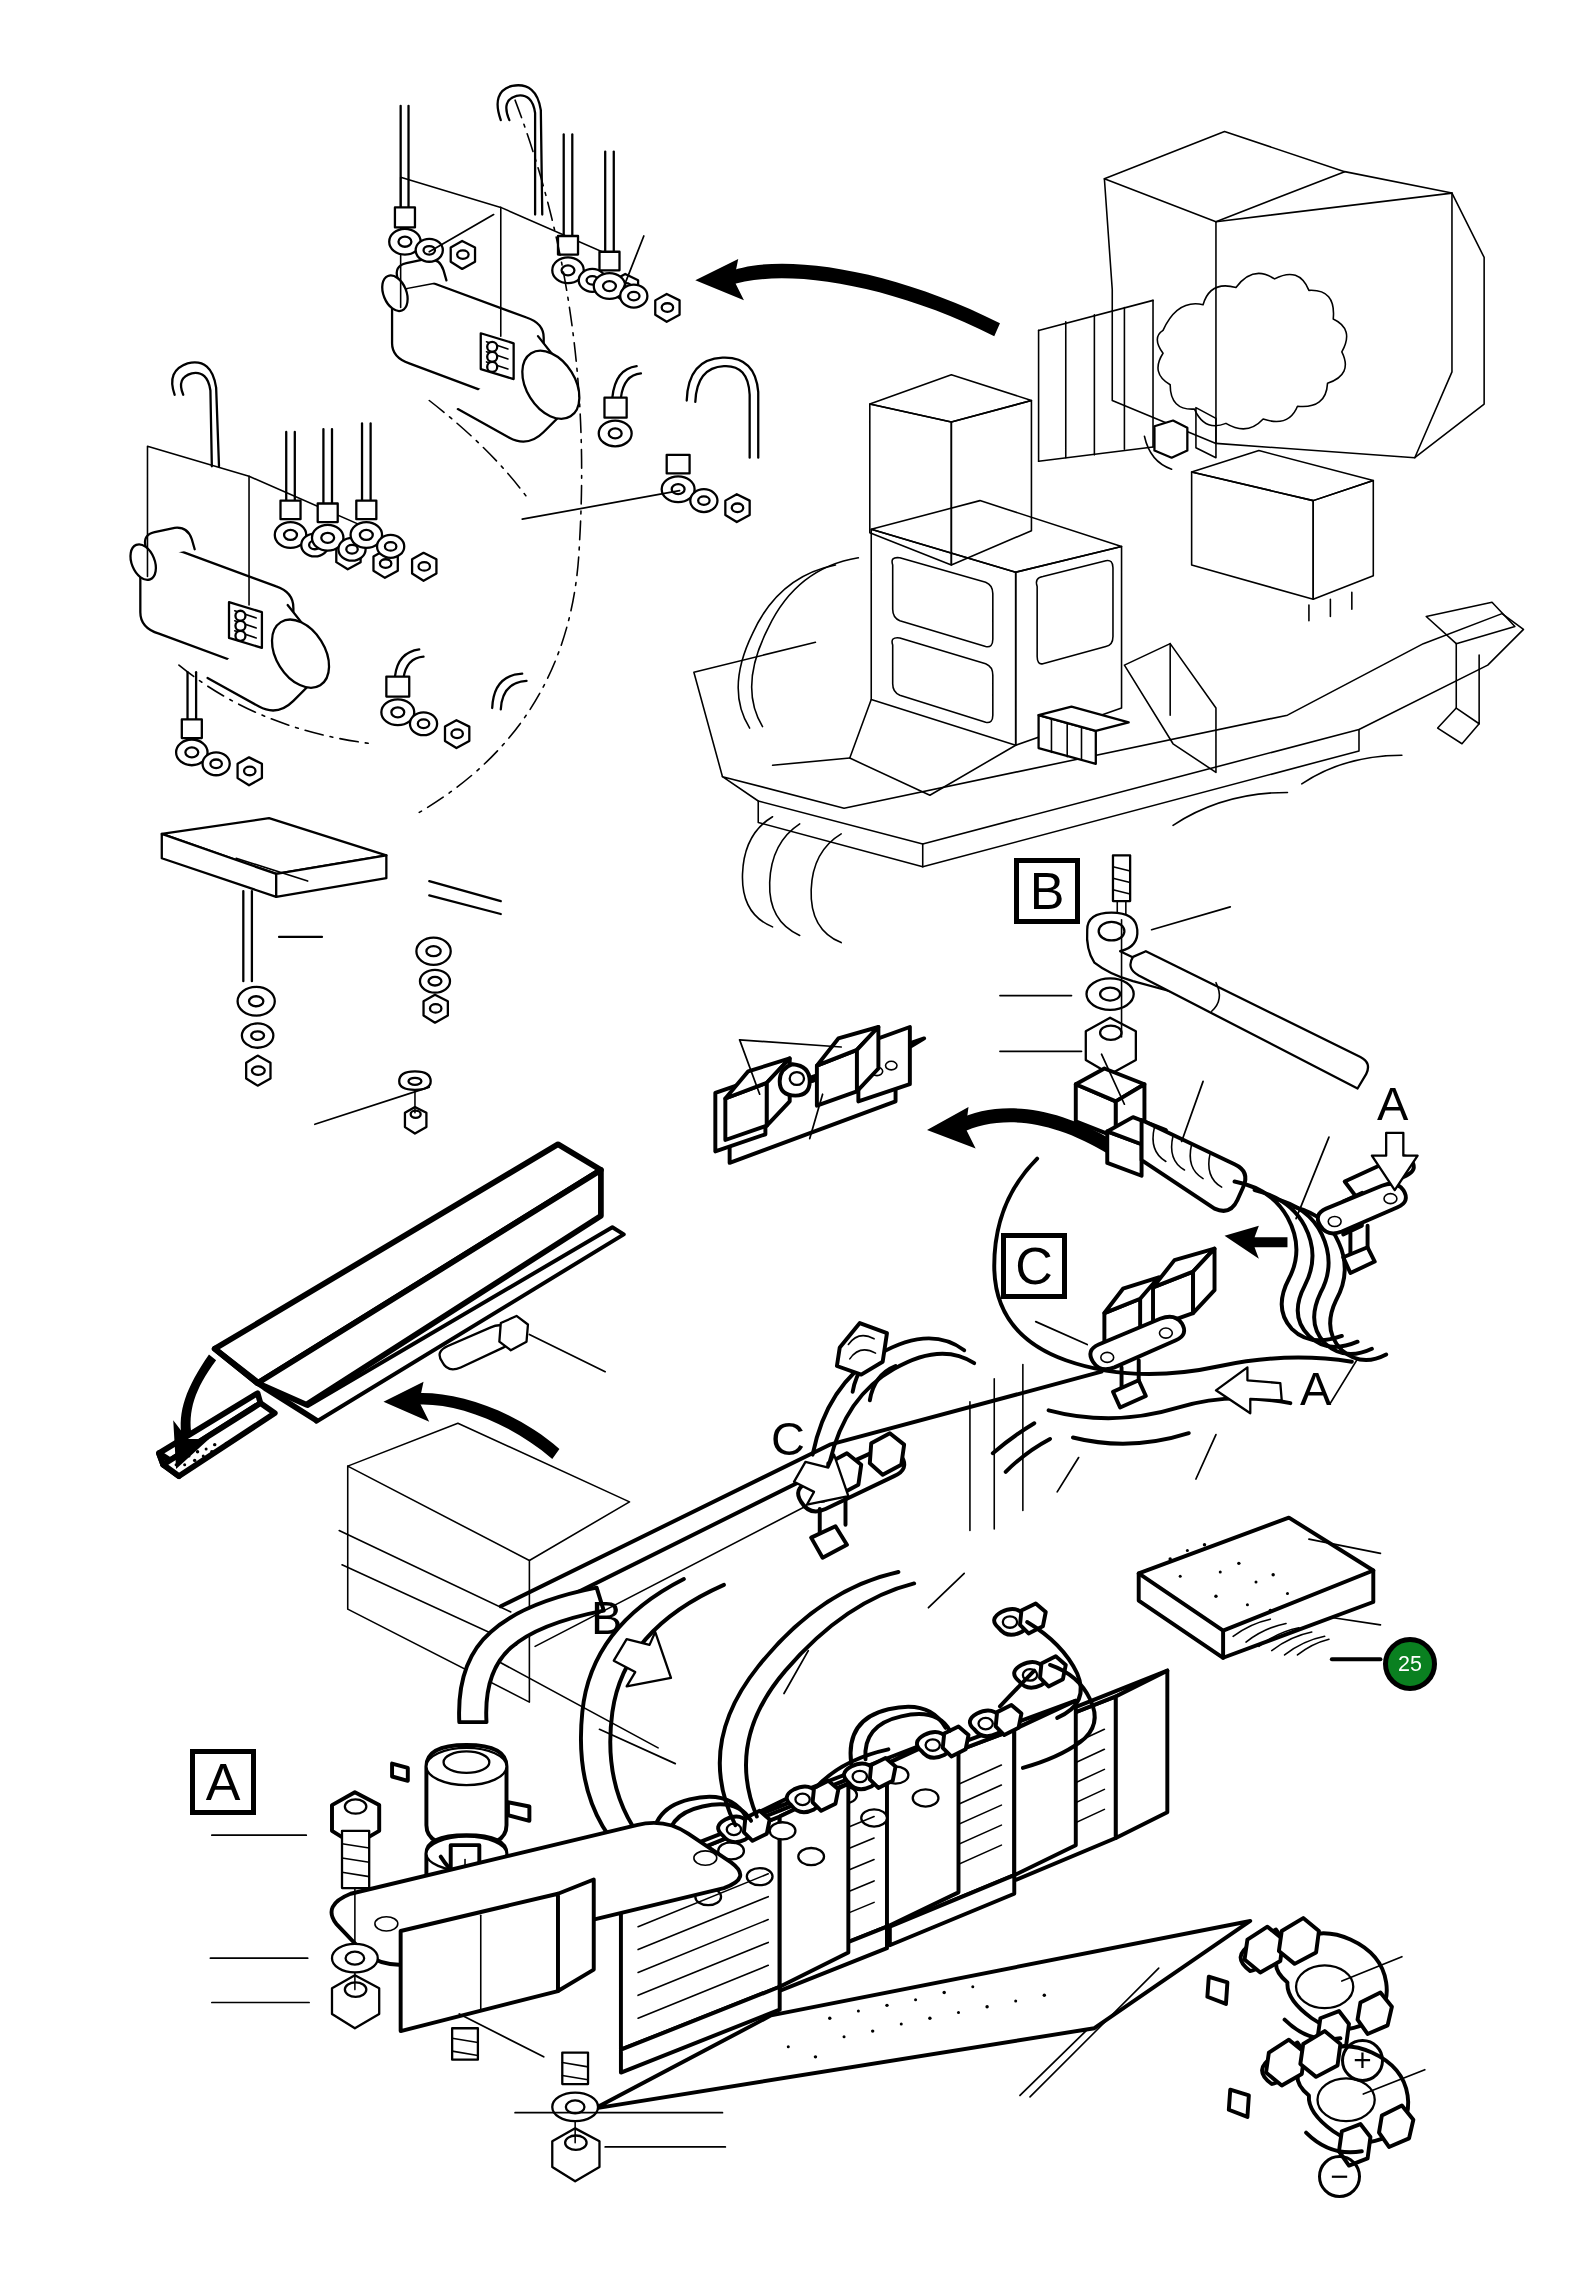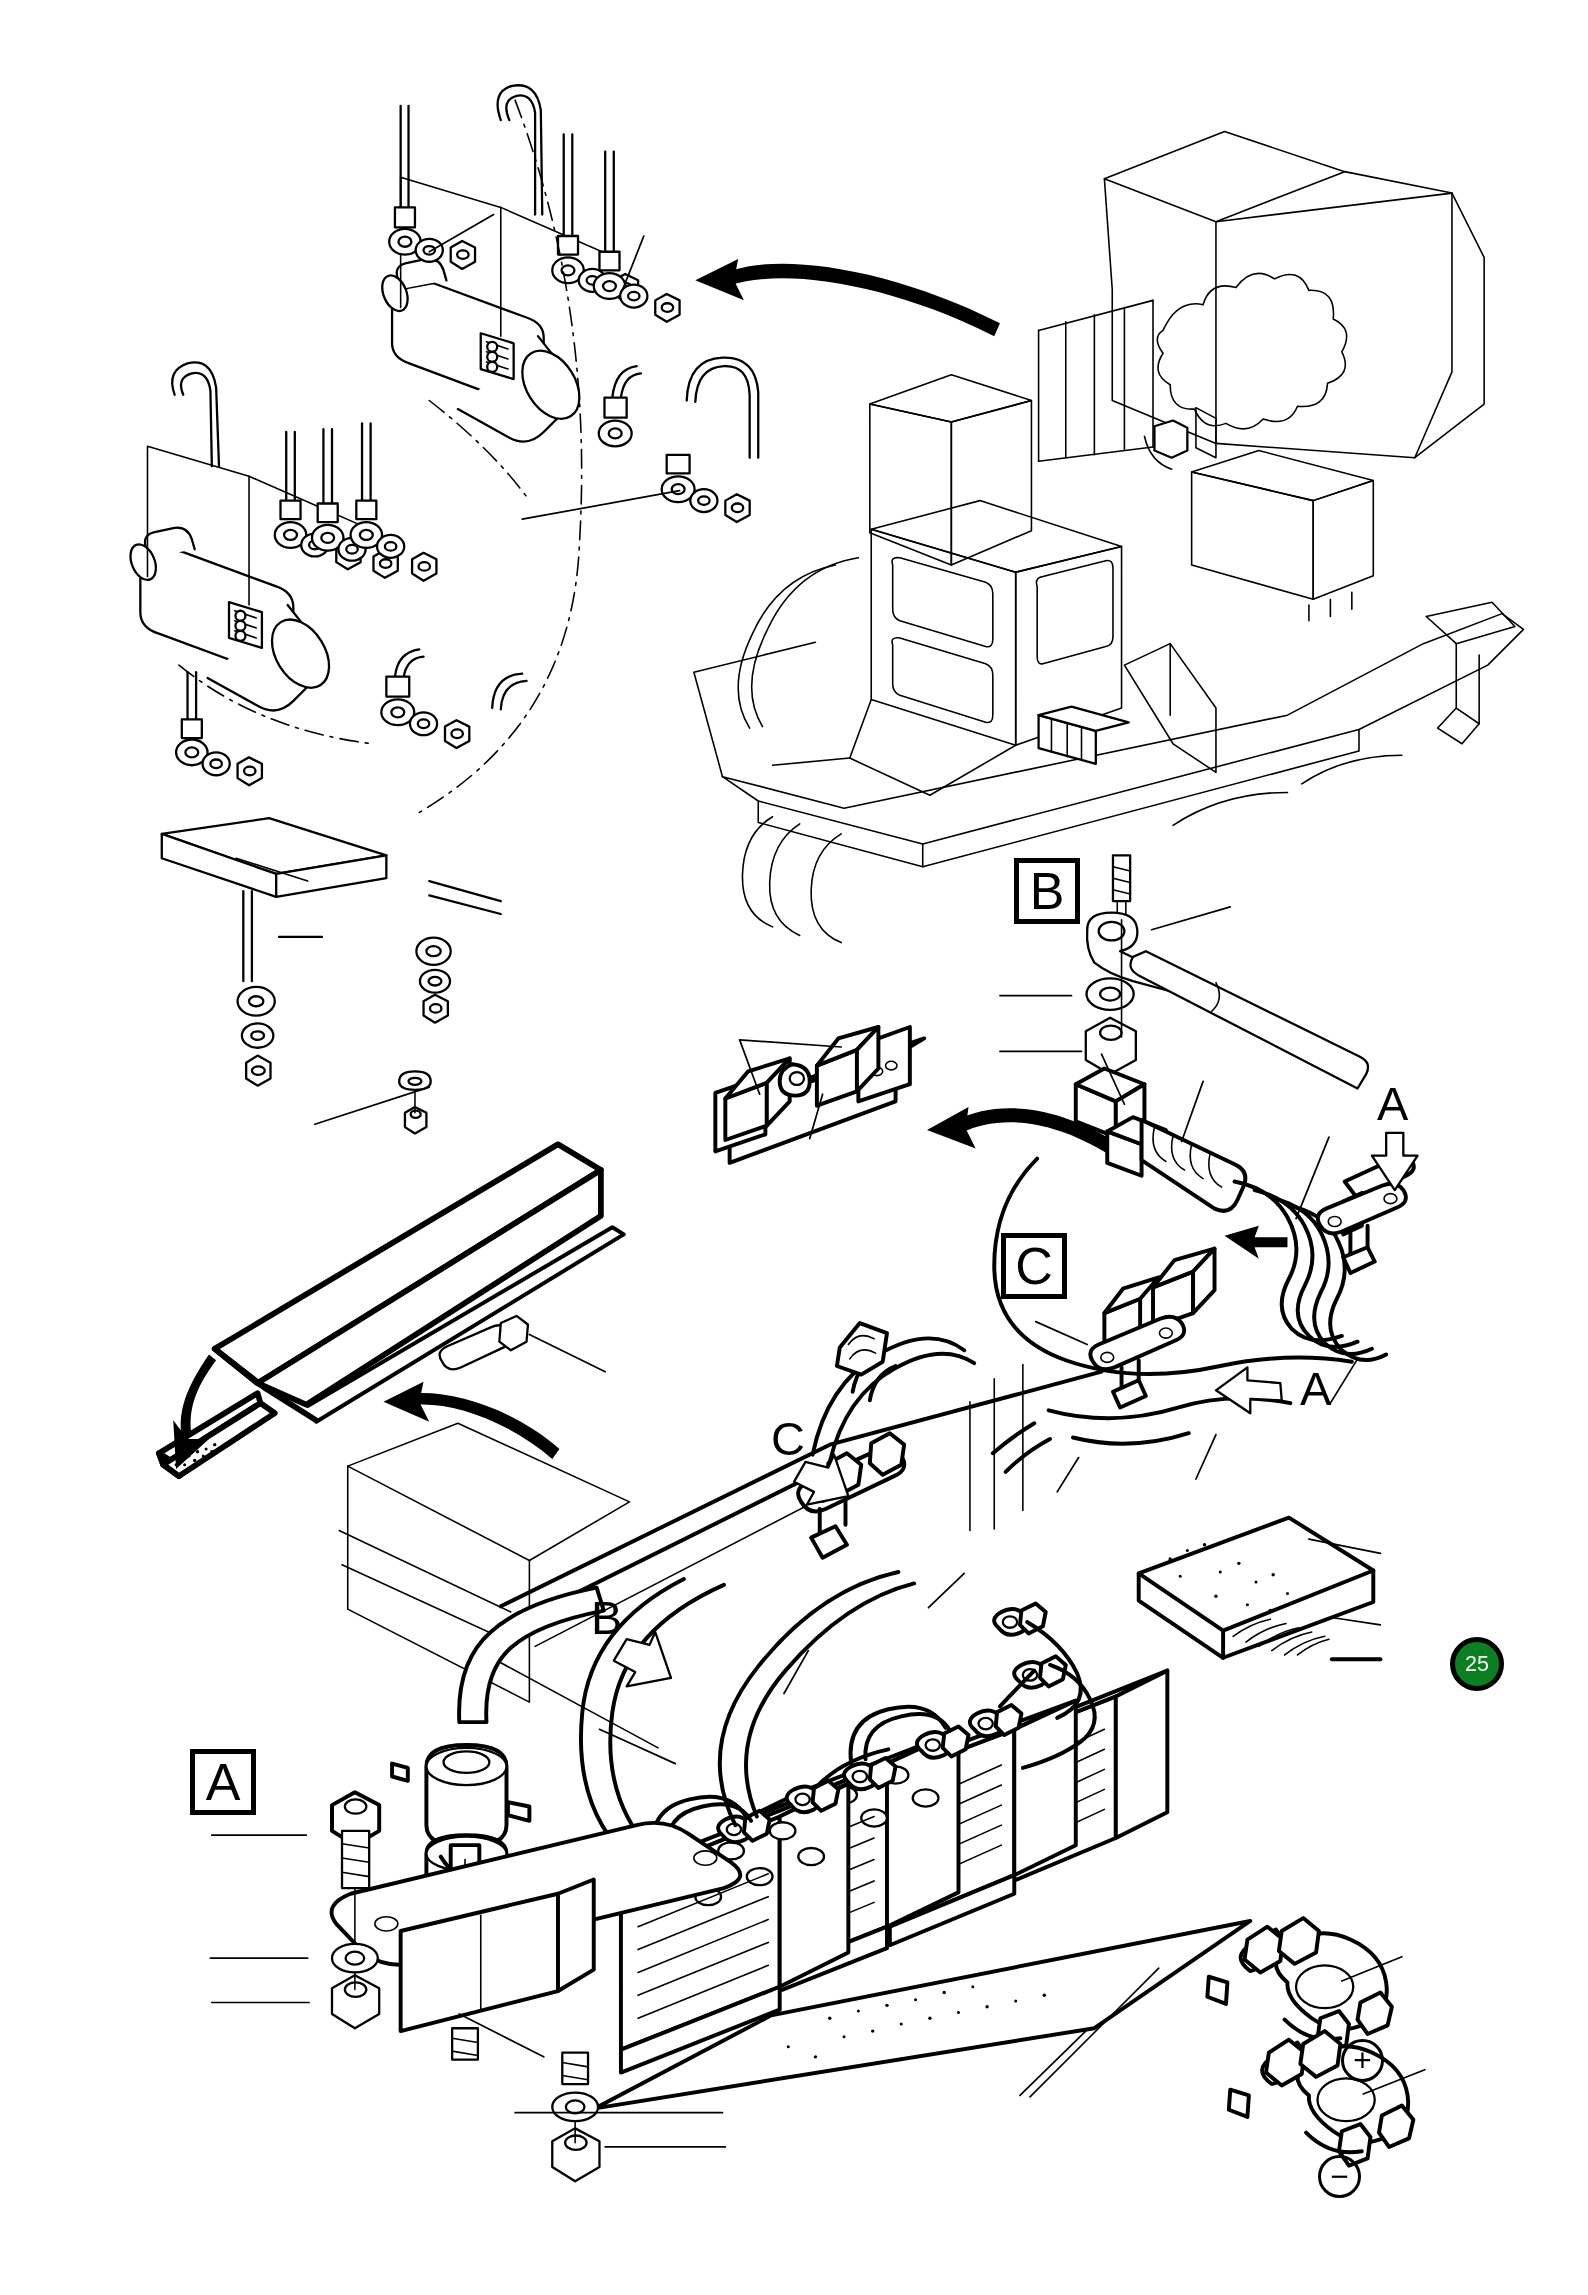--- a/index.html
+++ b/index.html
@@ -804,16 +804,16 @@
   <div class="arrow-letter" style="left:1300px;top:1365px;">A</div>
 
   <div class="arrow-letter" style="left:771px;top:1415px;">C</div>
 
   <div class="arrow-letter" style="left:591px;top:1594px;">B</div>
 
   <div class="polarity" style="left:1341px;top:2039px;">+</div>
 
   <div class="polarity" style="left:1318px;top:2155px;">−</div>
 
-  <div class="page-badge" style="left:1450px;top:1637px;">25</div>
+  <div class="page-badge" style="left:1383px;top:1637px;">25</div>
 
 </div>
 
 
 </body></html>

